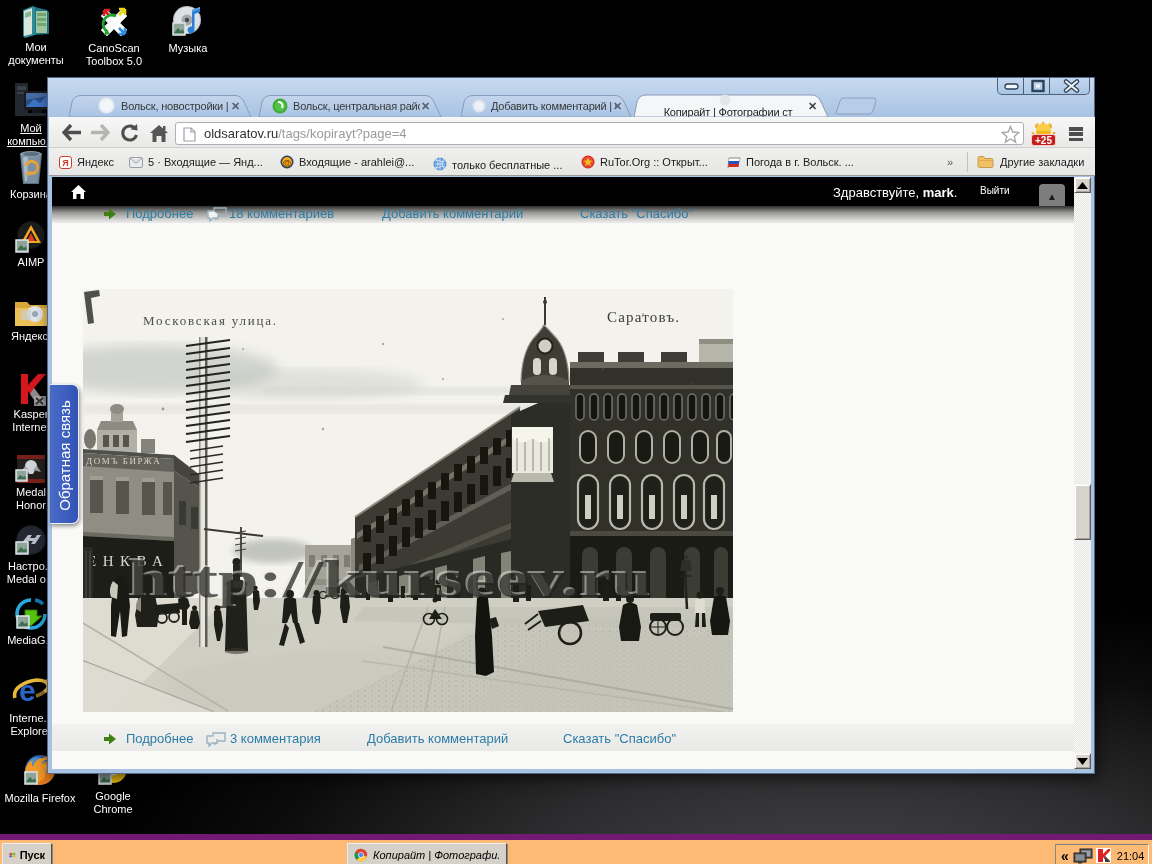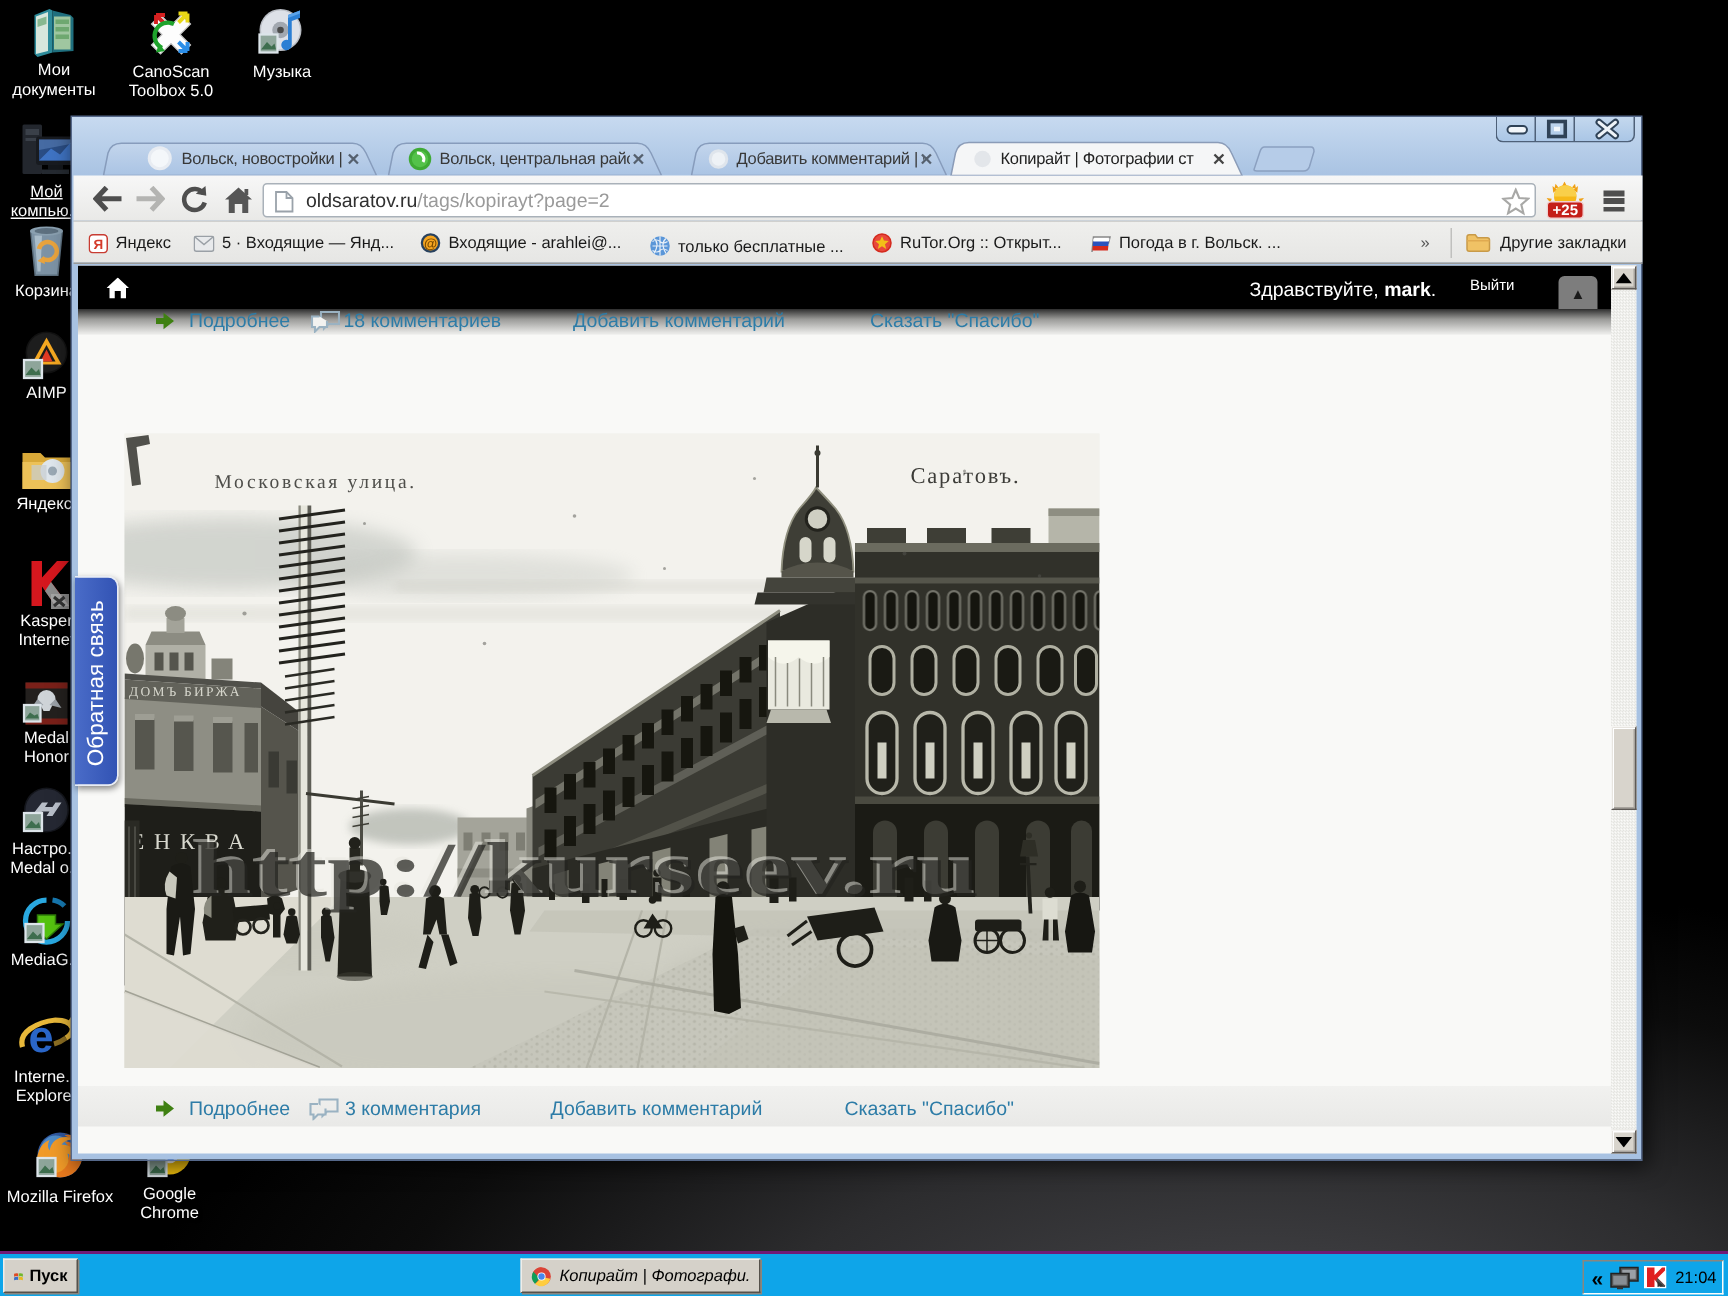--- a/index.html
+++ b/index.html
@@ -63,21 +63,21 @@
   border:1px solid; border-color:#f6f5f3 #5e5a56 #5e5a56 #f6f5f3;
   box-shadow:inset 1px 1px 0 #fff, inset -1px -1px 0 #a8a49e; }
 
 #feedback { position:absolute; left:50px; top:384px; width:29px; height:140px;
   background:linear-gradient(90deg,#4a6cc8,#3253b4); border:1px solid #e8ecf4; border-left:none;
   border-radius:0 7px 7px 0; box-shadow:1px 2px 4px rgba(0,0,0,0.45); }
 #feedback span { position:absolute; left:-56px; top:62px; transform:rotate(-90deg);
   color:#fff; font-size:15px; white-space:nowrap; display:block; width:140px; text-align:center; }
 
 #taskbar { position:absolute; left:0; top:834px; width:1152px; height:30px;
-  background:#0ea5e9; border-top:2px solid #701a75; }
+  background:#fdba74; border-top:6px solid #701a75; }
 .tbtn { position:absolute; top:3px; height:23px; background:#d5d1c9;
   border:1px solid; border-color:#efede9 #55514b #55514b #efede9;
   box-shadow:1px 1px 0 #8a867e;
   font-size:11px; font-weight:bold; display:flex; align-items:center; padding:0 6px; color:#000; }
 #tray { position:absolute; right:3px; top:4px; width:94px; height:23px;
   border:1px solid; border-color:#8a867e #fdfcfa #fdfcfa #8a867e;
   display:flex; align-items:center; font-size:11px; color:#000; }
 </style>
 </head>
 <body>
@@ -318,21 +318,21 @@
           </svg>
         <span>Добавить комментарий | Ф</span>
       </div>
       <div style="position:absolute;right:10px;top:6px;font-size:11px;color:#55606e;font-weight:bold;">✕</div>
     </div>
 
     <div class="tab" style="left:585px; width:196px; z-index:3;">
       <svg class="shape" width="196" height="23" viewBox="0 0 196 23" style="position:absolute;left:0;top:0;">
         <path d="M13 1 Q6 1 4 8 L1 23 L195 23 L188 8 Q185 1 179 1 Z" fill="#f5f6f7" stroke="#8b9cb8" stroke-width="1"></path>
       </svg>
-      <div class="tcontent" style="left:16px; right:22px; color:#222;">
+      <div class="tcontent" style="left:16px; right:22px; color:#222;flex-direction:column;">
         <svg width="12" height="12" viewBox="0 0 12 12" style="margin-right:6px;flex:none;">
             <circle cx="6" cy="6" r="5.5" fill="#e3e6ea"></circle>
           </svg>
         <span>Копирайт | Фотографии ст</span>
       </div>
       <div style="position:absolute;right:12px;top:6px;font-size:11px;color:#444;font-weight:bold;">✕</div>
     </div>
 
     <svg width="46" height="23" viewBox="0 0 46 23" style="position:absolute;left:785px;top:0;">
       <path d="M10 4 Q8 4 7 7 L3 19 Q3 20 5 20 L36 20 Q39 20 40 17 L43 7 Q43 4 41 4 Z" fill="#b6cce8" stroke="#8ba0c0" stroke-width="1"></path>
@@ -356,21 +356,21 @@
 
     <svg width="20" height="19" viewBox="0 0 20 19" style="position:absolute;left:100px;top:7px;">
       <path d="M10 1 L19 9 L16.5 9 L16.5 18 L12.5 18 L12.5 12 L7.5 12 L7.5 18 L3.5 18 L3.5 9 L1 9 Z" fill="#565656"></path>
       <rect x="14" y="2" width="2.5" height="4" fill="#565656"></rect>
     </svg>
     <div id="urlbar">
       <svg width="13" height="15" viewBox="0 0 13 15" style="position:absolute;left:7px;top:4px;">
         <path d="M1 1 L8 1 L12 5 L12 14 L1 14 Z" fill="#fff" stroke="#9aa2aa" stroke-width="1.2"></path>
         <path d="M8 1 L8 5 L12 5" fill="none" stroke="#9aa2aa" stroke-width="1.2"></path>
       </svg>
-      <span style="position:absolute;left:28px;top:3px;">oldsaratov.ru<span style="color:#9a9a9a;">/tags/kopirayt?page=2</span></span>
+      <span style="position:absolute;left:28px;top:3px;">oldsaratov.ru<span style="color:#9a9a9a;">/tags/kopirayt?page=4</span></span>
 
       <svg width="19" height="19" viewBox="0 0 19 19" style="position:absolute;right:3px;top:2px;">
         <path d="M9.5 1.5 L11.8 7 L17.8 7.5 L13.2 11.4 L14.6 17.2 L9.5 14 L4.4 17.2 L5.8 11.4 L1.2 7.5 L7.2 7 Z" fill="none" stroke="#a8a8a6" stroke-width="1.4"></path>
       </svg>
     </div>
 
     <div style="position:absolute;left:982px;top:4px;width:26px;height:26px;">
       <svg width="26" height="26" viewBox="0 0 26 26">
         <g fill="#f0a014">
             <path d="M12 0 l1.5 3 -3 0 Z"></path>

